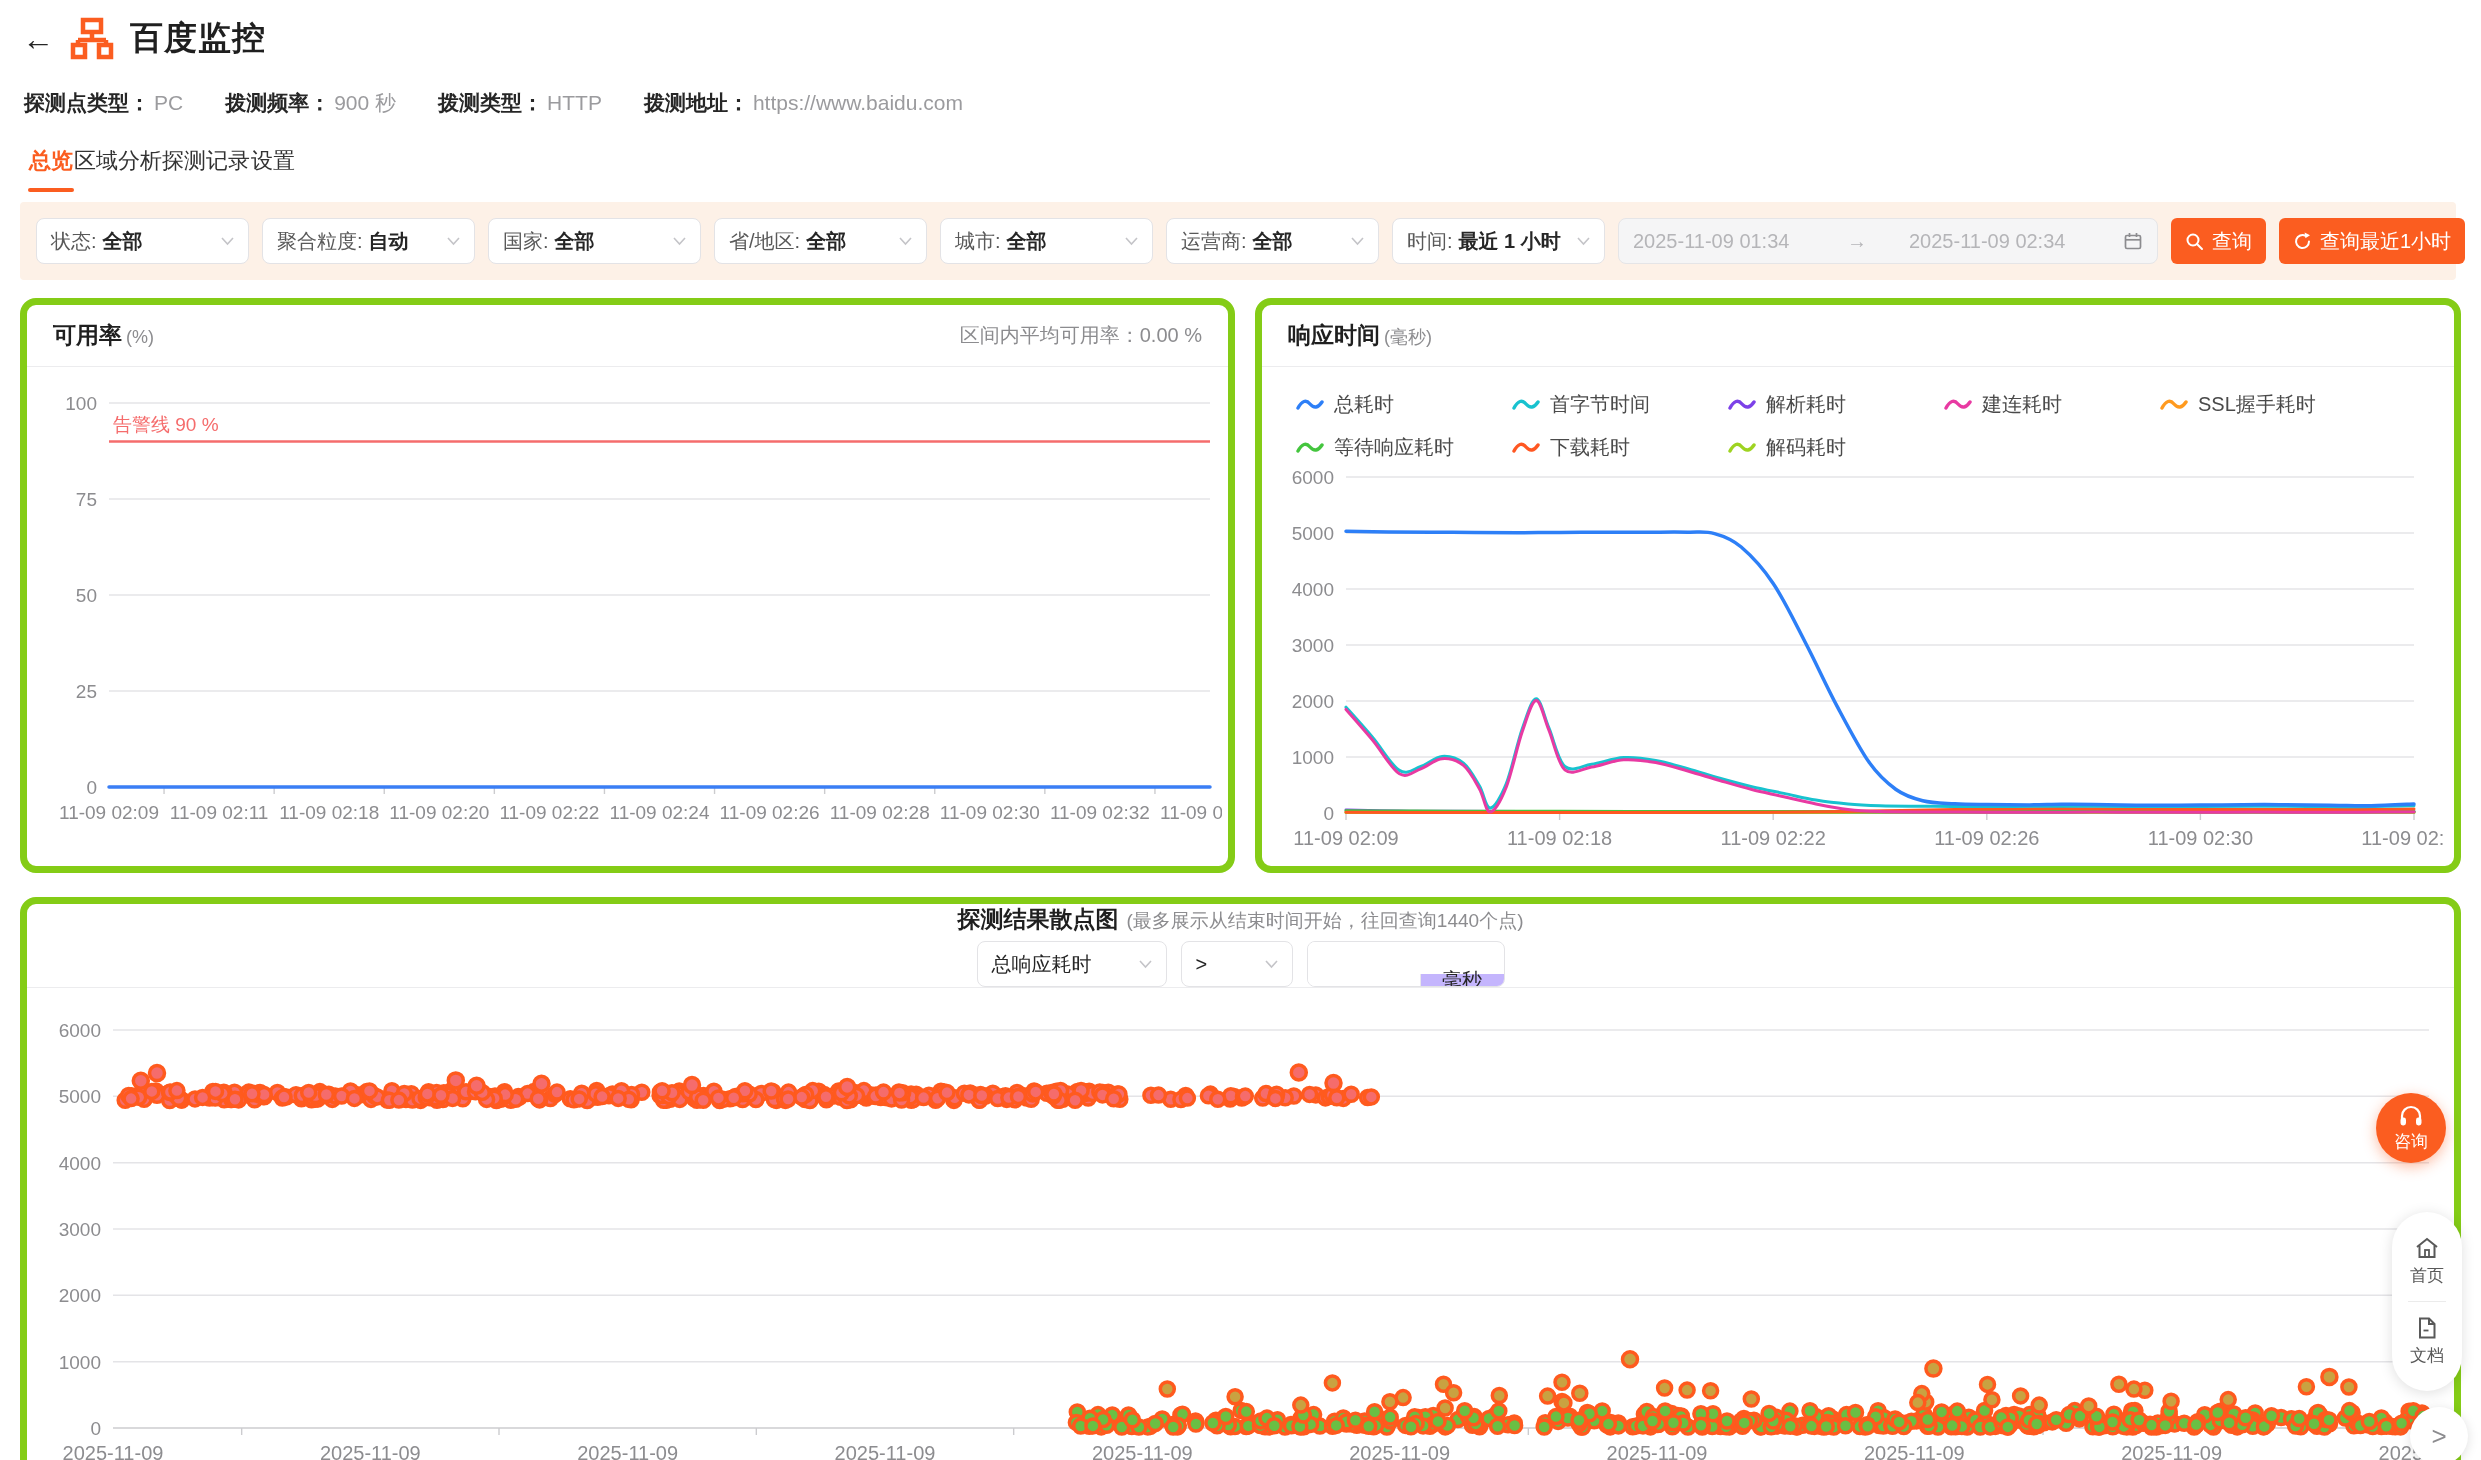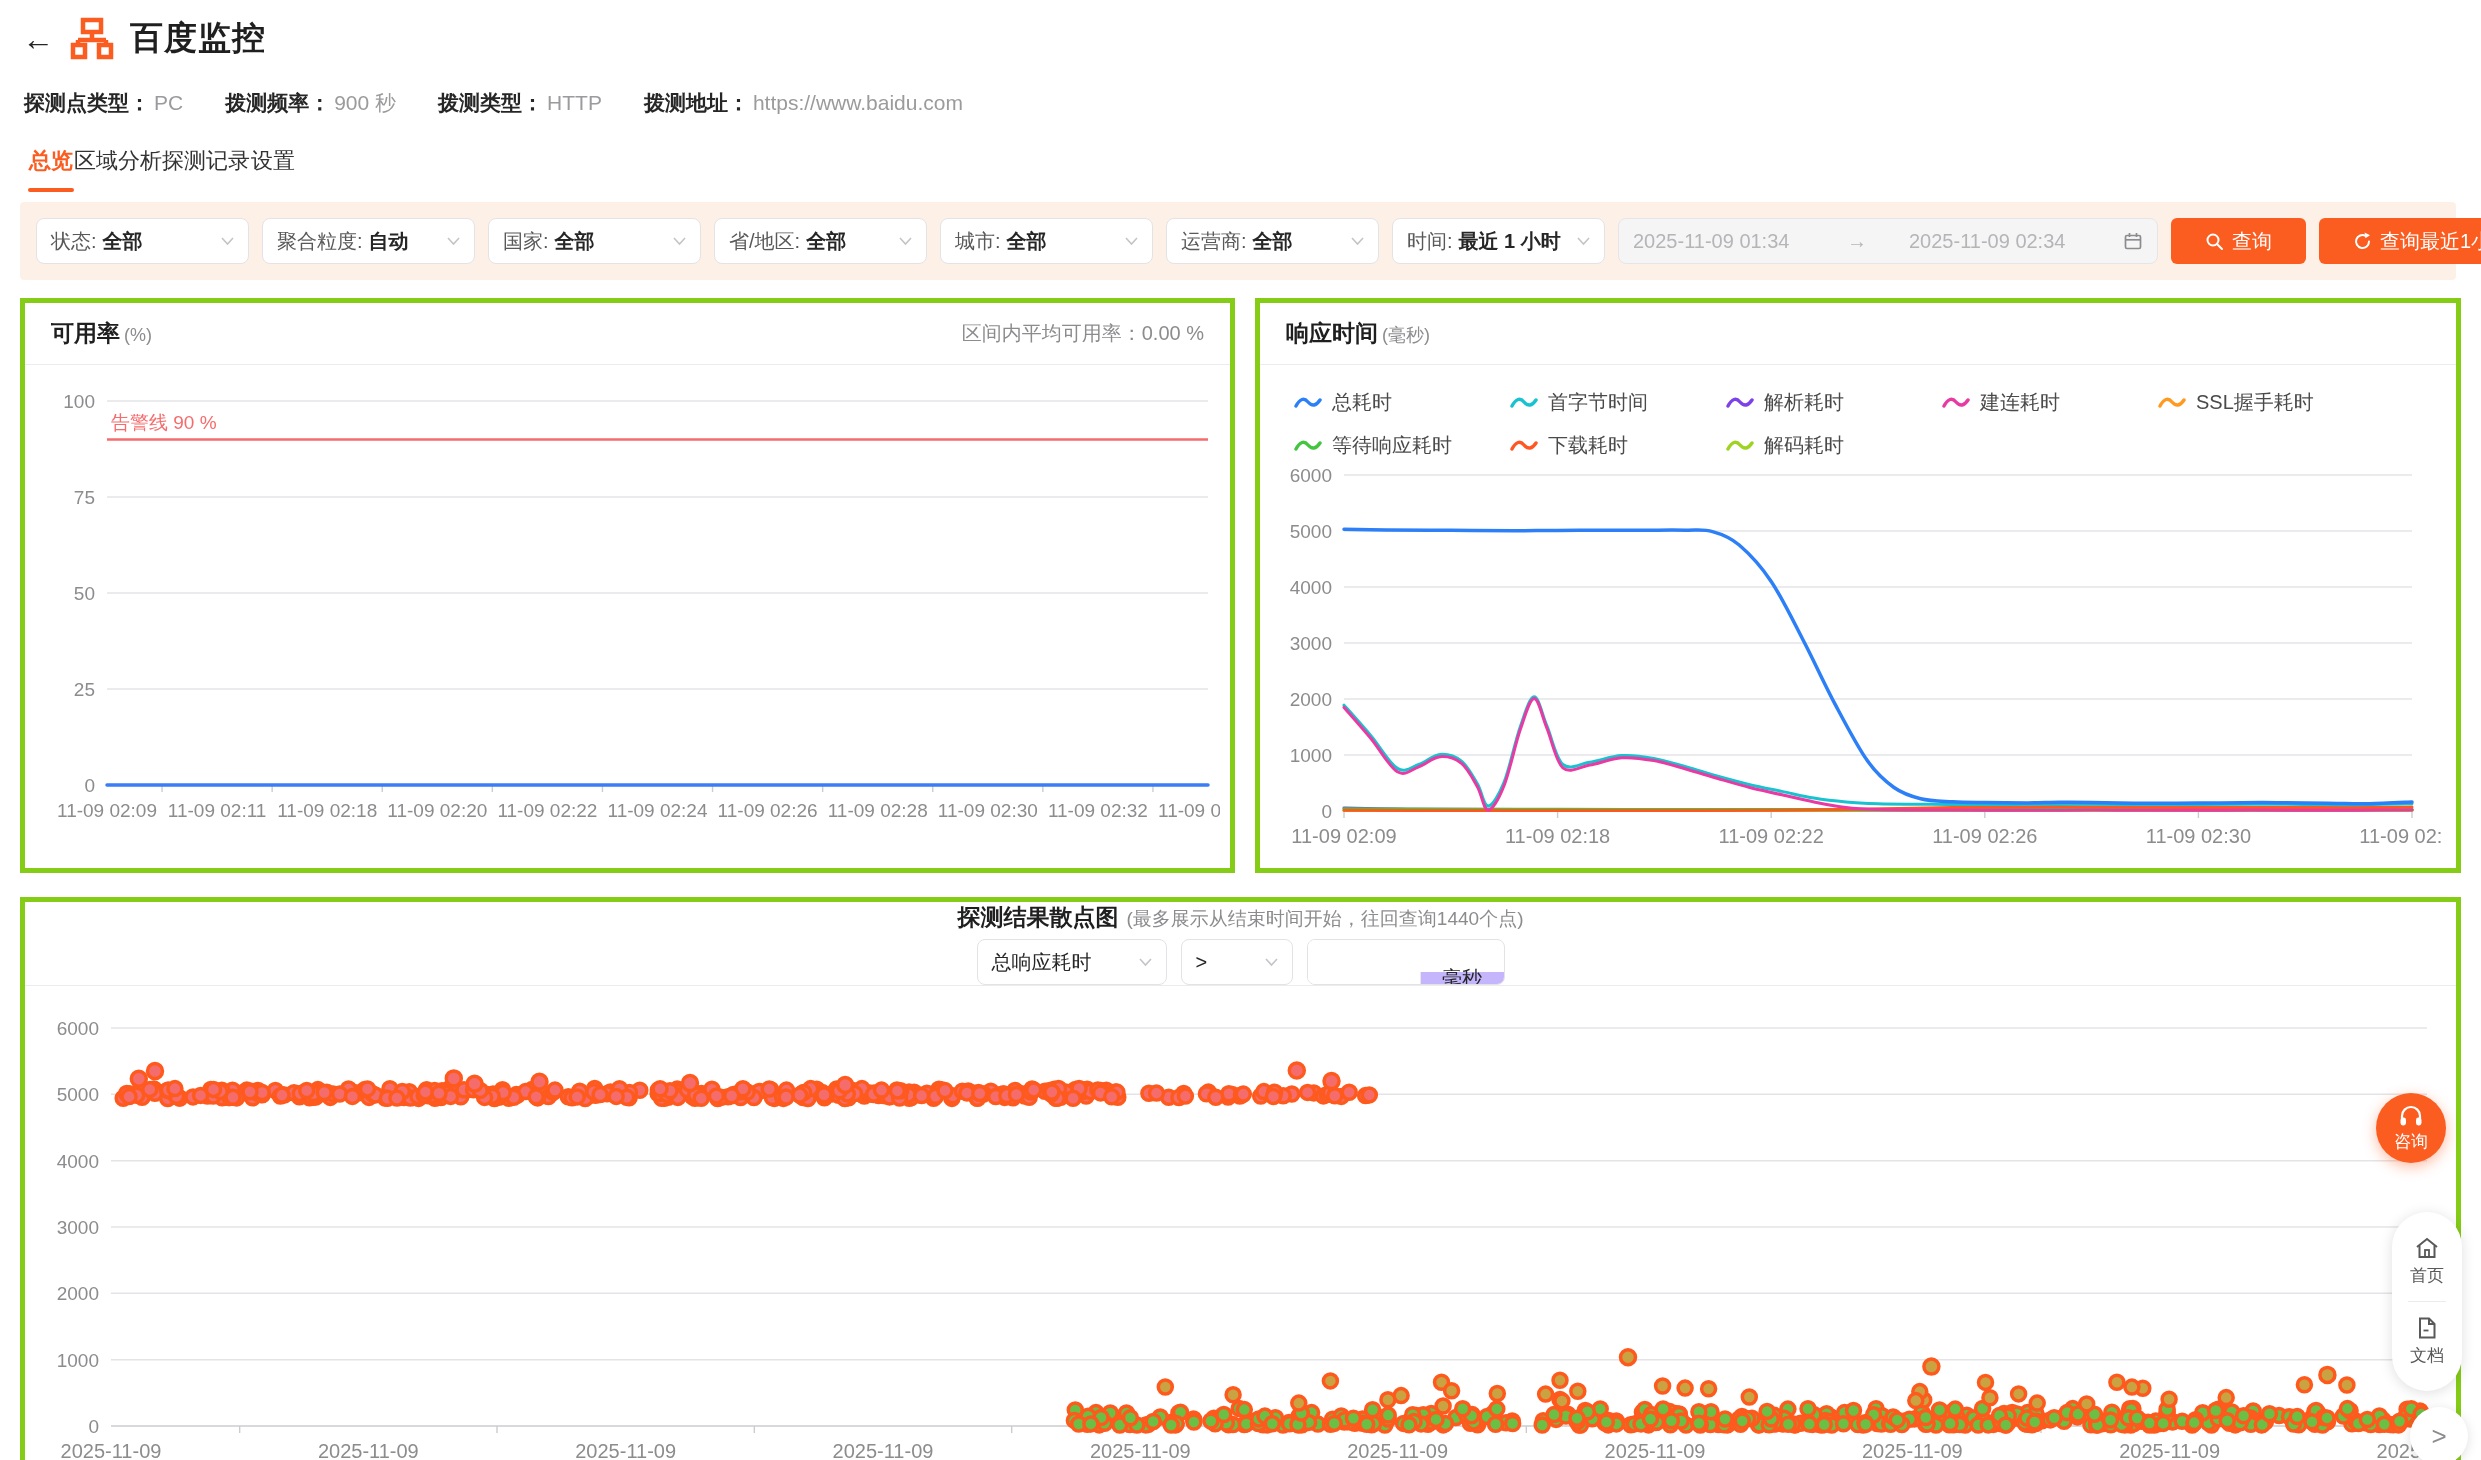--- a/index.html
+++ b/index.html
@@ -25,25 +25,25 @@
 
   
   .filter-bar { margin:10px 25px 0 20px; background:#fdf1e7; border-radius:4px; padding:16px; display:flex; gap:13px; align-items:center; }
   .select-pill { width:213px; height:46px; background:#fff; border:1px solid #e3e3e6; border-radius:8px; display:flex; align-items:center; justify-content:space-between; padding:0 14px; font-size:20px; cursor:pointer; flex:0 0 auto; }
   .select-pill .lab { color:#595959; }
   .select-pill .val { color:#262626; font-weight:600; margin-left:6px; }
   .chev { flex:0 0 auto; }
   .date-range { height:46px; flex:0 0 auto; width:540px; background:#f5f5f6; border:1px solid #e5e5e7; border-radius:8px; display:flex; align-items:center; padding:0 14px; gap:14px; font-size:20px; color:#b5b5b8; }
   .date-range .dt { flex:1; }
   .date-range .arr { color:#b5b5b8; }
-  .btn { height:46px; border:none; border-radius:6px; background:var(--accent); color:#fff; font-size:20px; display:flex; align-items:center; gap:8px; padding:0 34px; cursor:pointer; flex:0 0 auto; font-family:inherit; }
+  .btn { height:46px; border:none; border-radius:6px; background:var(--accent); color:#fff; font-size:20px; display:flex; align-items:center; gap:8px; padding:0 14px; cursor:pointer; flex:0 0 auto; font-family:inherit; }
 
   
   .cards-row { display:flex; gap:20px; margin:18px 20px 0 20px; }
-  .card { background:#fff; border:5px solid #84cc16; border-radius:0; }
+  .card { background:#fff; border:7px solid #84cc16; border-radius:16px; }
   .card-head { height:62px; display:flex; align-items:center; justify-content:space-between; padding:0 26px; border-bottom:1px solid #ececee; }
   .card-title { font-size:23px; font-weight:700; color:#1f1f1f; }
   .card-title .unit { font-size:18px; font-weight:400; color:#8c8c8f; margin-left:4px; }
   .card-avg { font-size:20px; color:#8c8c8f; }
   .card.avail { width:1215px; height:575px; }
   .card.resp { width:1206px; height:575px; }
   .card-body { padding:8px 20px 0 20px; }
 
   .legend { display:flex; flex-wrap:wrap; width:1090px; padding:24px 0 0 10px; row-gap:16px; }
   .legend-item { width:216px; display:flex; align-items:center; gap:10px; font-size:20px; color:#4a4a4a; cursor:pointer; }

